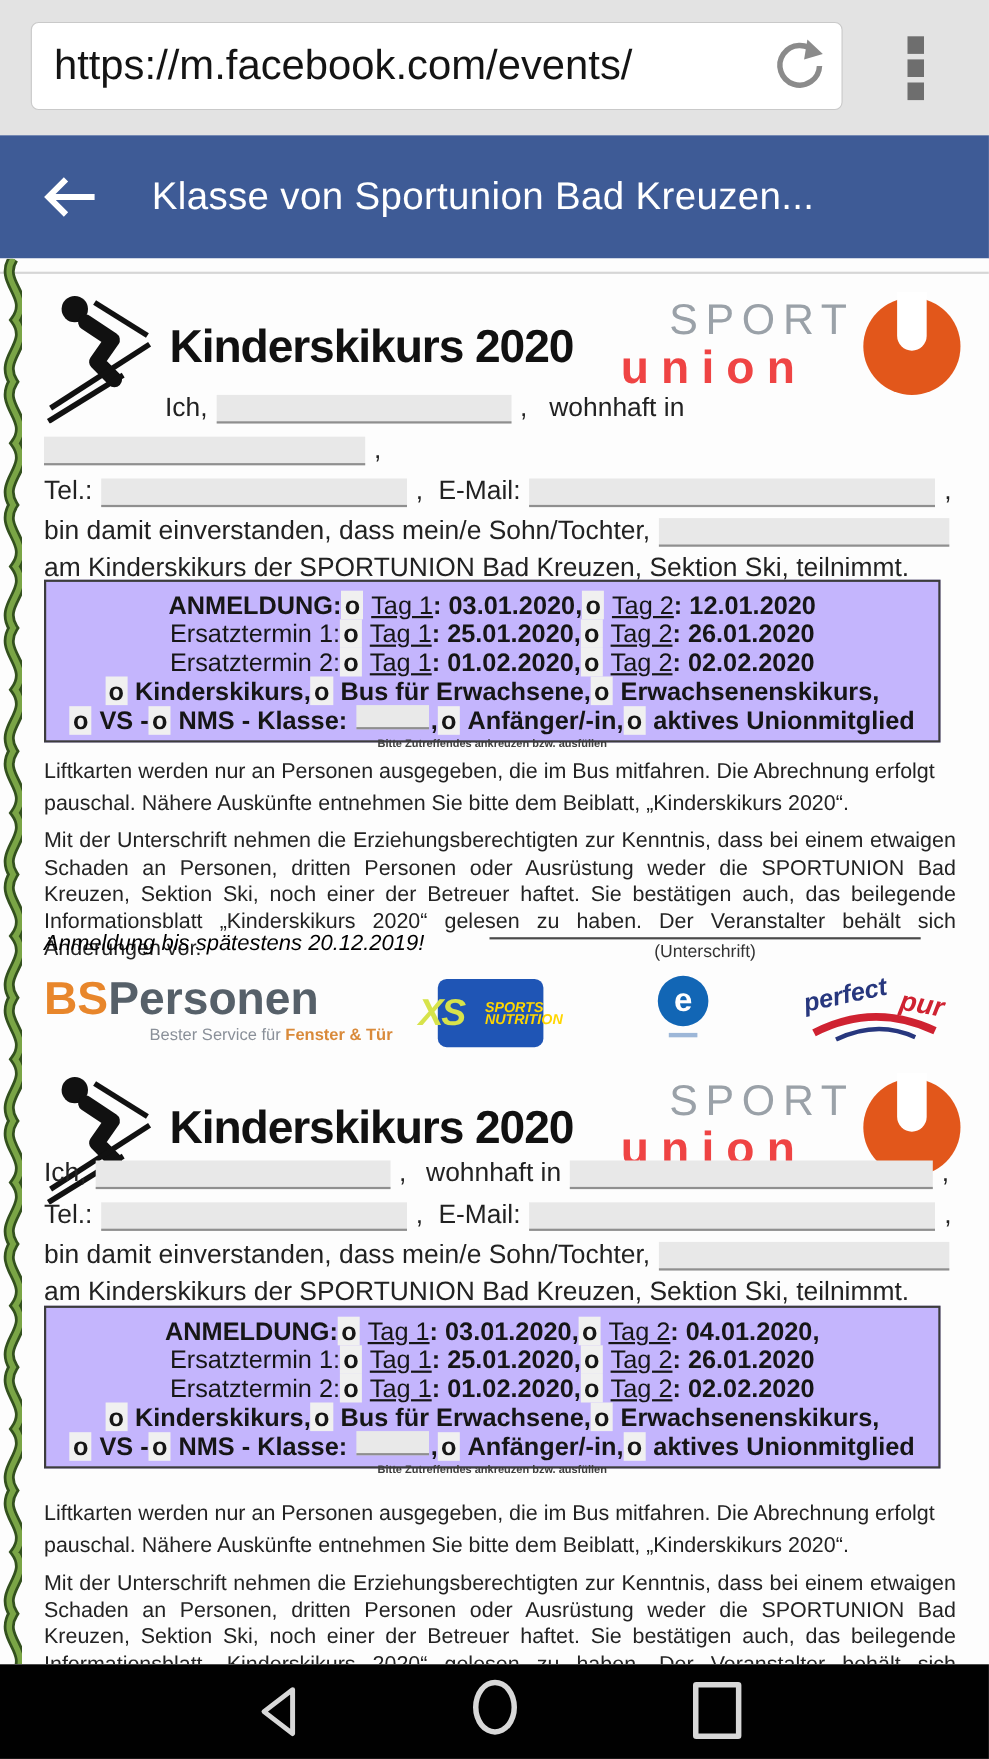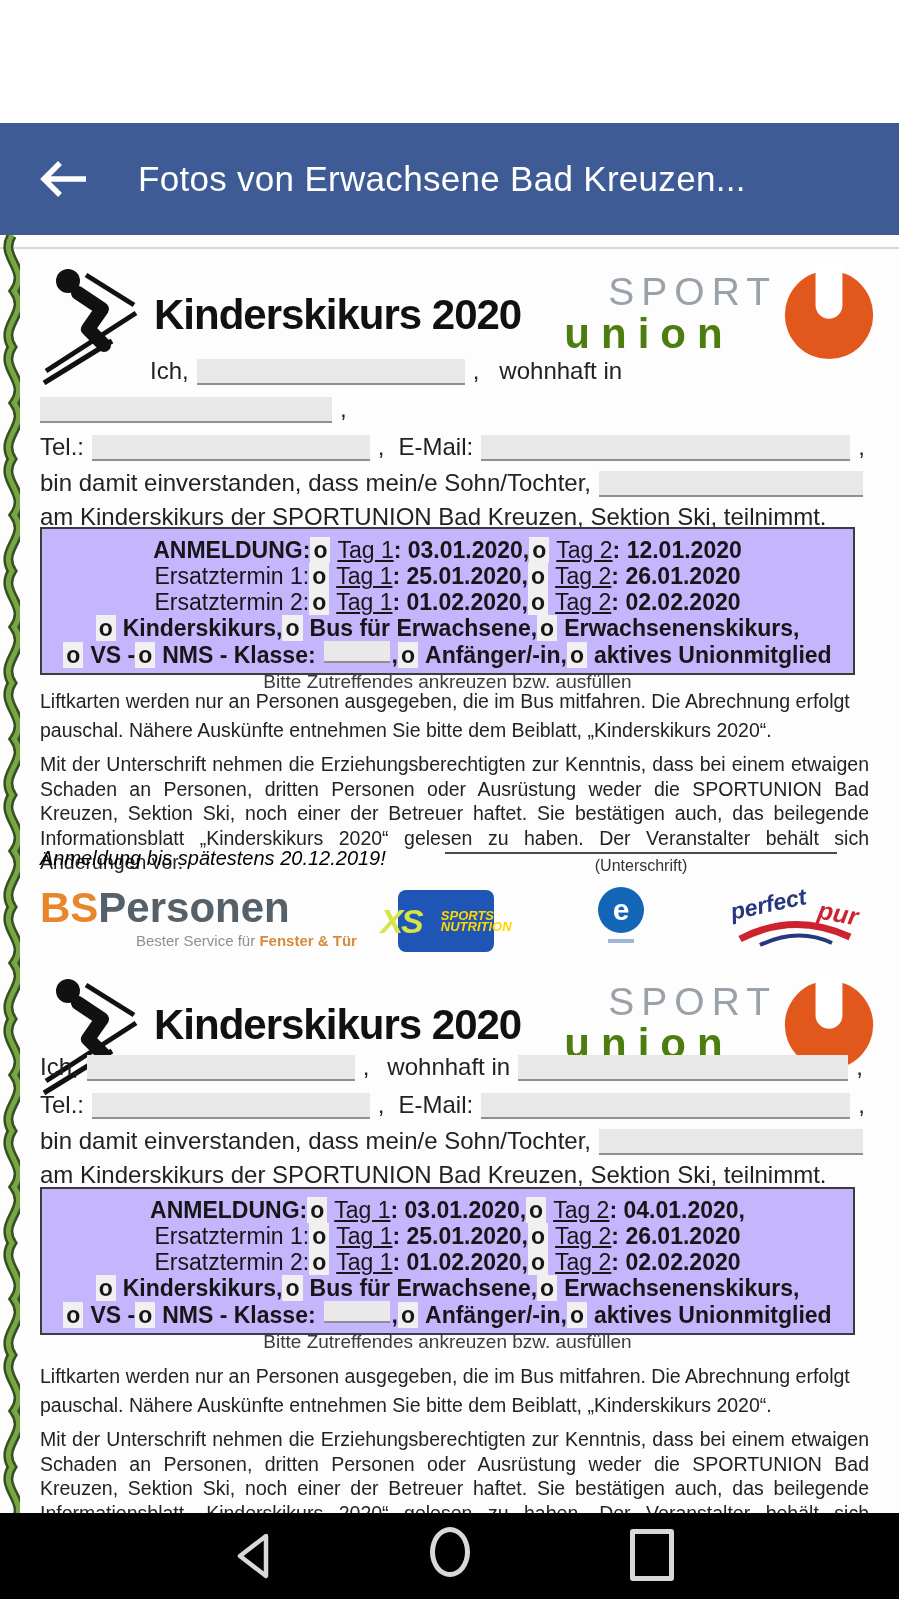--- a/index.html
+++ b/index.html
@@ -27,39 +27,39 @@
   .wm{position:absolute;left:0;top:0;width:20px;height:1278px;overflow:hidden;}
   .abs{position:absolute;}
   
   .dochead{height:132px;}
   .skier{position:absolute;left:0;top:0;width:100px;height:120px;}
   .doctitle{position:absolute;left:112px;top:26px;font-size:42px;font-weight:bold;
             letter-spacing:-1px;color:#111;}
   .sulogo{position:absolute;right:0;top:0;display:flex;align-items:center;}
   .sutext{text-align:left;line-height:1;}
   .susport{font-size:39px;color:#9aa1a8;letter-spacing:7px;font-weight:400;margin-left:44px;}
-  .suunion{font-size:42px;color:#4d7c0f;letter-spacing:11px;font-weight:bold;margin-top:2px;}
+  .suunion{font-size:42px;color:#ef4444;letter-spacing:11px;font-weight:bold;margin-top:2px;}
   .suball{width:96px;height:96px;margin-left:4px;}
   
   .fl{display:flex;align-items:flex-end;height:38px;font-size:24px;color:#222;}
   .fl .lbl{white-space:nowrap;}
   .bar{display:inline-block;height:24px;background:#e8e8e8;border-bottom:2px solid #8f8f8f;
        margin:0 8px;}
   .cm{margin:0 6px 0 0;}
   
   .abox{border:2px solid #3c3c3c;box-sizing:border-box;padding-top:8px;background:#c4b5fd;}
   .arow{display:flex;justify-content:center;align-items:baseline;font-size:23px;
         line-height:26px;color:#161616;}
   .arow .b{font-weight:bold;}
   .arow .u{text-decoration:underline;}
   .arow .o{font-weight:bold;background:#f0f0f0;padding:0 3px;margin:0 7px 0 0;}
   .sp18{margin-left:18px;} .sp30{margin-left:30px;} .sp55{margin-left:55px;}
   .kbar{display:inline-block;width:66px;height:20px;background:#e9e9e9;
         border-bottom:2px solid #8f8f8f;margin:0 2px 0 8px;}
-  .anote{text-align:center;font-size:19px;color:#3d3d3d;margin-top:3px;}
+  .anote{text-align:center;font-size:10px;color:#3d3d3d;margin-top:3px;font-weight:bold;}
   
   .para{font-size:19.5px;color:#232323;line-height:24.5px;}
   .para1{line-height:29px;}
   .red{color:#000000;font-weight:normal;font-style:italic;font-size:20px;}
   .sig{border-top:2px solid #4a4a4a;text-align:center;}
   .sigcap{font-size:16px;color:#333;margin-top:3px;}
   
   .bsgname{font-size:42px;line-height:1;}
   .bsgbs{color:#e8862b;font-weight:bold;}
   .bsggr{color:#566069;font-weight:bold;}
@@ -85,26 +85,40 @@
   .navcirc{position:absolute;left:430px;top:14px;width:40px;height:50px;border:5px solid #d8d8d8;
            border-radius:50%;box-sizing:border-box;}
   .navsq{position:absolute;left:630px;top:16px;width:44px;height:52px;border:5px solid #d8d8d8;
          border-radius:3px;box-sizing:border-box;}
 </style>
 </head>
 <body>
 
 <div class="screen">
 
+  <div class="statusbar">
+    <div class="urlpill">
+      <div class="urltext">https://m.facebook.com/events/</div>
+      <svg class="reload" viewBox="0 0 52 52">
+        <path d="M40 14 A18 18 0 1 0 44 26" fill="none" stroke="#8b8b8b" stroke-width="5"></path>
+        <polygon points="33,2 47,15 30,20" fill="#8b8b8b"></polygon>
+      </svg>
+    </div>
+    <div class="omenu">
+      <div></div>
+        <div></div>
+        <div></div>
+    </div>
+  </div>
 
   <div class="fbheader">
     <svg class="backarrow" viewBox="0 0 52 44">
       <path d="M48 22 H8 M22 6 L6 22 L22 38" stroke="#ffffff" stroke-width="5.5" fill="none"></path>
     </svg>
-    <div class="fbtitle">Fotos von Erwachsene Bad Kreuzen...</div>
+    <div class="fbtitle">Klasse von Sportunion Bad Kreuzen...</div>
   </div>
 
   <div class="photo">
     <div class="photoedge"></div>
 
     <div class="wm">
       <svg width="20" height="1278" viewBox="0 0 20 1278">
         <path d="M12,0 c-14,22 18,34 2,56 c16,22 -16,34 -2,56 c-14,22 18,34 2,56 c16,22 -16,34 -2,56 c-14,22 18,34 2,56 c16,22 -16,34 -2,56 c-14,22 18,34 2,56 c16,22 -16,34 -2,56 c-14,22 18,34 2,56 c16,22 -16,34 -2,56 c-14,22 18,34 2,56 c16,22 -16,34 -2,56 c-14,22 18,34 2,56 c16,22 -16,34 -2,56 c-14,22 18,34 2,56 c16,22 -16,34 -2,56 c-14,22 18,34 2,56 c16,22 -16,34 -2,56 c-14,22 18,34 2,56 c16,22 -16,34 -2,56 c-14,22 18,34 2,56 c16,22 -16,34 -2,56 c-14,22 18,34 2,56" fill="none" stroke="#33511e" stroke-width="10"></path>
         <path d="M12,0 c-14,22 18,34 2,56 c16,22 -16,34 -2,56 c-14,22 18,34 2,56 c16,22 -16,34 -2,56 c-14,22 18,34 2,56 c16,22 -16,34 -2,56 c-14,22 18,34 2,56 c16,22 -16,34 -2,56 c-14,22 18,34 2,56 c16,22 -16,34 -2,56 c-14,22 18,34 2,56 c16,22 -16,34 -2,56 c-14,22 18,34 2,56 c16,22 -16,34 -2,56 c-14,22 18,34 2,56 c16,22 -16,34 -2,56 c-14,22 18,34 2,56 c16,22 -16,34 -2,56 c-14,22 18,34 2,56 c16,22 -16,34 -2,56 c-14,22 18,34 2,56 c16,22 -16,34 -2,56 c-14,22 18,34 2,56" fill="none" stroke="#7aa546" stroke-width="5"></path>
       </svg>

